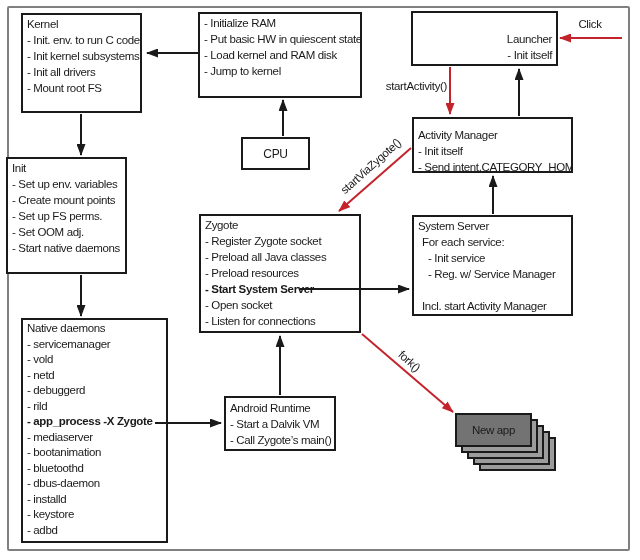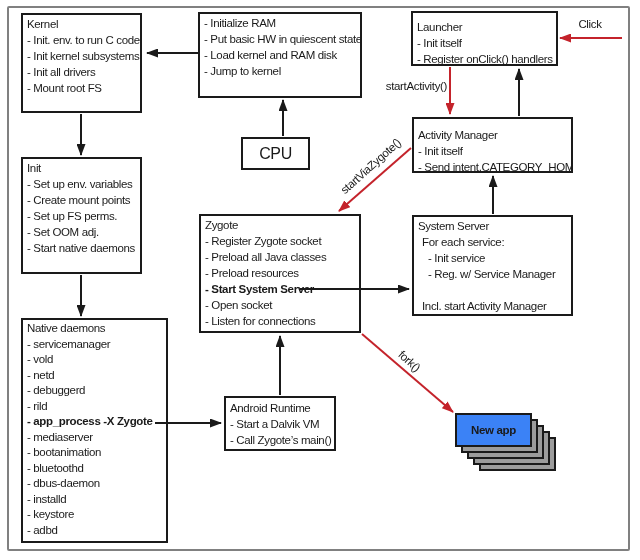--- a/index.html
+++ b/index.html
@@ -25,37 +25,37 @@
     border:2px solid var(--box-border);
     padding:1px 4px 0 4px;overflow:hidden;z-index:2;
     font-size:11.5px;line-height:16px;letter-spacing:-0.35px;white-space:nowrap;
   }
   .box-line{min-height:16px;}
   .box-line.bold{font-weight:bold;}
   .box-line.ind1{padding-left:4px;}
   .box-line.ind2{padding-left:10px;}
   .cpu-box{
     display:flex;align-items:center;justify-content:center;
-    padding:0;font-size:16px;
+    padding:0;font-size:12px;
   }
   .arrow-label{
     position:absolute;z-index:6;font-size:11.5px;letter-spacing:-0.35px;
     line-height:13px;white-space:nowrap;
   }
   .rot-ccw{transform:rotate(-42deg);transform-origin:center center;text-align:center;}
   .rot-cw{transform:rotate(42deg);transform-origin:center center;text-align:center;}
   .stack{position:absolute;left:455px;top:413px;width:102px;height:59px;z-index:3;}
   .card{
     position:absolute;width:77px;height:34px;box-sizing:border-box;
     border:2px solid var(--box-border);
   }
   .card.back{background:var(--back-card-fill);}
   .card.front{
-    background:#3b82f6;display:flex;align-items:center;justify-content:center;
-    font-size:11.5px;letter-spacing:-0.35px;font-weight:bold;
+    background:#737373;display:flex;align-items:center;justify-content:center;
+    font-size:11.5px;letter-spacing:-0.35px;
   }
 </style>
 </head>
 <body>
 
 <div class="canvas">
 
   <div class="frame"></div>
 
   <svg class="arrows" viewBox="0 0 640 560">
@@ -100,37 +100,37 @@
         <div class="box-line">- Put basic HW in quiescent state</div>
         <div class="box-line">- Load kernel and RAM disk</div>
         <div class="box-line">- Jump to kernel</div>
       </div>
   </div>
 
   <div class="box cpu-box" style="left:241px;top:137px;width:69px;height:33px;">
     <span>CPU</span>
   </div>
 
-  <div class="box" style="left:411px;top:11px;width:147px;height:55px;padding-top:6px;">
+  <div class="box" style="left:411px;top:11px;width:147px;height:55px;padding-top:18px;text-align:right;">
     <div class="box-line">Launcher</div>
     <div>
         <div class="box-line">- Init itself</div>
         <div class="box-line">- Register onClick() handlers</div>
       </div>
   </div>
 
   <div class="box" style="left:412px;top:117px;width:161px;height:56px;padding-top:8px;">
     <div class="box-line">Activity Manager</div>
     <div>
         <div class="box-line">- Init itself</div>
         <div class="box-line">- Send intent.CATEGORY_HOME</div>
       </div>
   </div>
 
-  <div class="box" style="left:21px;top:157px;width:121px;height:117px;">
+  <div class="box" style="left:6px;top:157px;width:121px;height:117px;">
     <div class="box-line">Init</div>
     <div>
         <div class="box-line">- Set up env. variables</div>
         <div class="box-line">- Create mount points</div>
         <div class="box-line">- Set up FS perms.</div>
         <div class="box-line">- Set OOM adj.</div>
         <div class="box-line">- Start native daemons</div>
       </div>
   </div>
 

